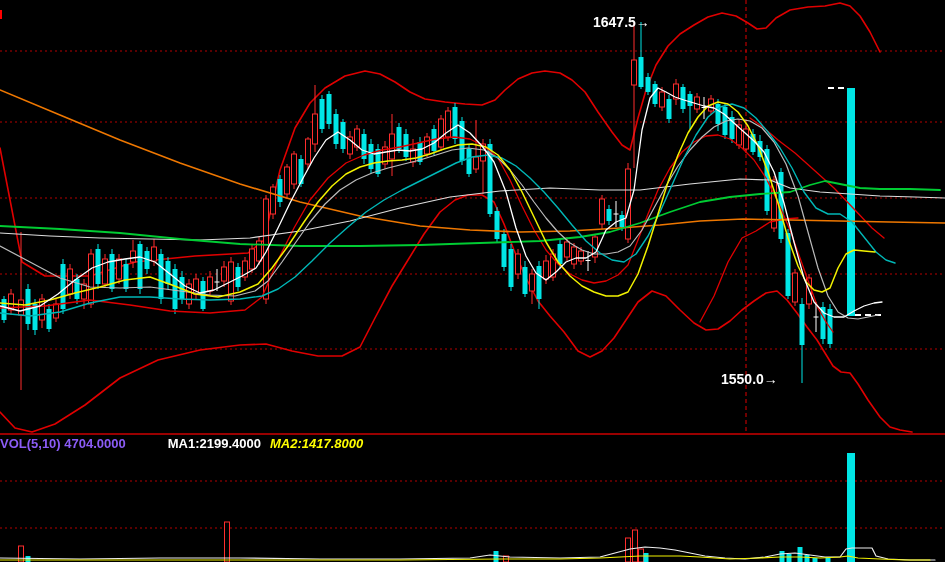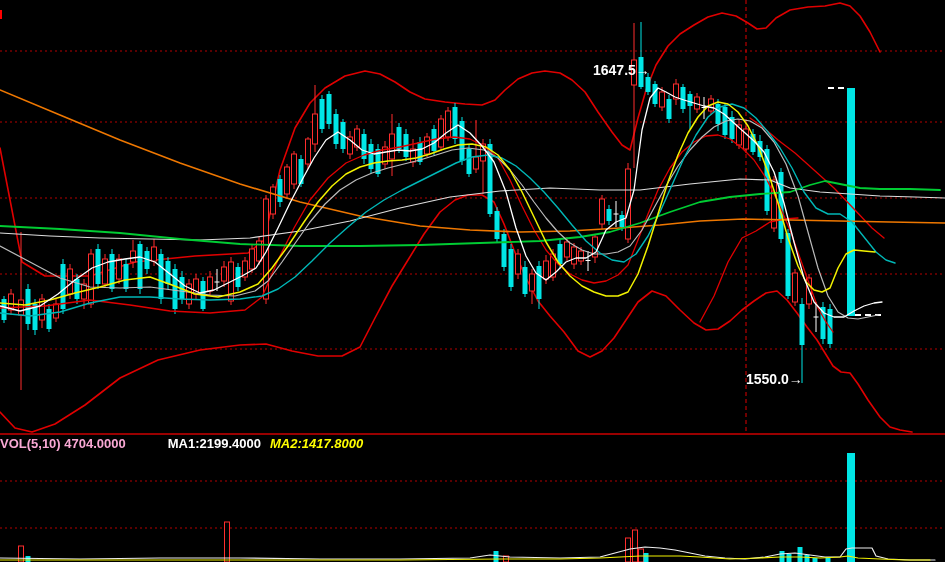--- a/index.html
+++ b/index.html
@@ -12,21 +12,21 @@
   .price-label {
     position:absolute; color:#ffffff; font-weight:bold; font-size:14px;
     letter-spacing:0px; white-space:nowrap; line-height:14px;
   }
   .price-label .arrow { font-weight:bold; }
   .indicator-bar {
     position:absolute; left:0px; top:436px; font-size:13px; font-weight:bold;
     white-space:nowrap; letter-spacing:0px;
   }
   .indicator-bar span { margin-right:9px; }
-  .vol-label { color:#f9a8d4; }
+  .vol-label { color:#8b5cf6; }
   .ma1-label { color:#ffffff;padding-left:33px; }
   .ma2-label { color:#ffff00;font-style:italic; }
 </style>
 </head>
 <body>
 
 <div class="chart-window">
   <svg id="chart" class="chart-canvas" width="945" height="562" viewBox="0 0 945 562">
       <line x1="0" y1="51" x2="945" y2="51" stroke="#b40000" stroke-width="1" stroke-dasharray="2,3"></line>
       <line x1="0" y1="122" x2="945" y2="122" stroke="#b40000" stroke-width="1" stroke-dasharray="2,3"></line>
@@ -428,24 +428,24 @@
       <rect x="786.5" y="554" width="5" height="8" fill="#00e6e6"></rect>
       <rect x="797.5" y="547" width="5" height="15" fill="#00e6e6"></rect>
       <rect x="804.5" y="555" width="5" height="7" fill="#00e6e6"></rect>
       <rect x="812.5" y="558" width="5" height="4" fill="#00e6e6"></rect>
       <rect x="825.5" y="557" width="5" height="5" fill="#00e6e6"></rect>
       <rect x="847" y="453" width="8" height="109" fill="#00e6e6"></rect>
       <polyline points="0,558 80,559 160,558 240,558 320,559 400,559 470,558 490,555 510,557 560,558 600,557 615,553 630,549 645,547 660,548 675,550 690,553 705,556 725,558 745,559 765,557 780,554 795,553 810,555 825,557 840,557 846,549 852,548 872,548 876,556 888,559 910,560 935,560" fill="none" stroke="#eeeeee" stroke-width="1.2" stroke-linejoin="round" stroke-linecap="round"></polyline>
       <polyline points="0,560 100,560 200,560 300,560 400,560 500,559 560,559 600,558 620,557 640,556 660,556 680,556 700,557 730,559 760,558 780,557 800,557 820,558 840,557 848,556 858,558 880,559 905,560 930,560" fill="none" stroke="#f2f200" stroke-width="1.2" stroke-linejoin="round" stroke-linecap="round"></polyline>
     </svg>
 
-  <div class="price-label" id="high-label" style="left: 593px; top: 15px; margin-top: 48px;">
+  <div class="price-label" id="high-label" style="left: 593px; top: 15px;">
     <span>1647.5</span><span class="arrow">→</span>
   </div>
 
-  <div class="price-label" id="low-label" style="left: 746px; top: 372px;">
+  <div class="price-label" id="low-label" style="left: 721px; top: 372px;">
     <span>1550.0</span><span class="arrow">→</span>
   </div>
 
   <div class="indicator-bar">
     <span class="vol-label">VOL(5,10) 4704.0000</span><span class="ma1-label">MA1:2199.4000</span><span class="ma2-label">MA2:1417.8000</span>
   </div>
 </div>
 
 </body></html>

